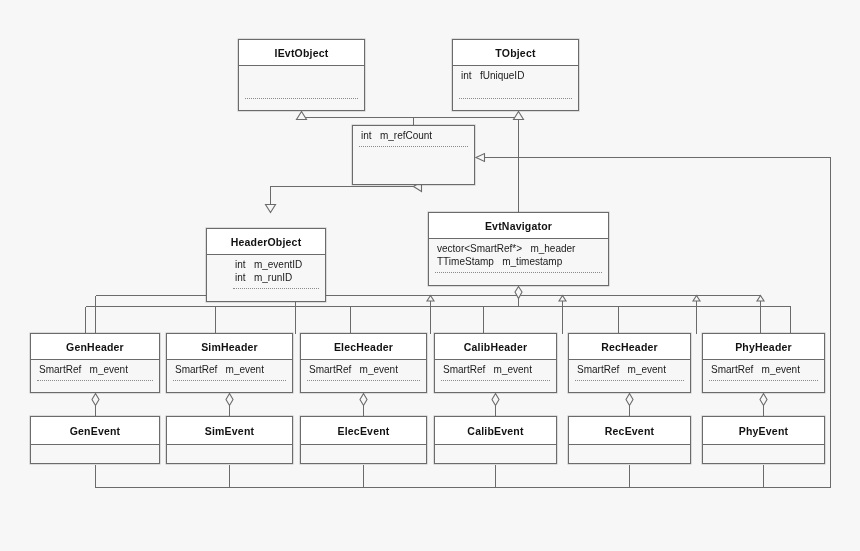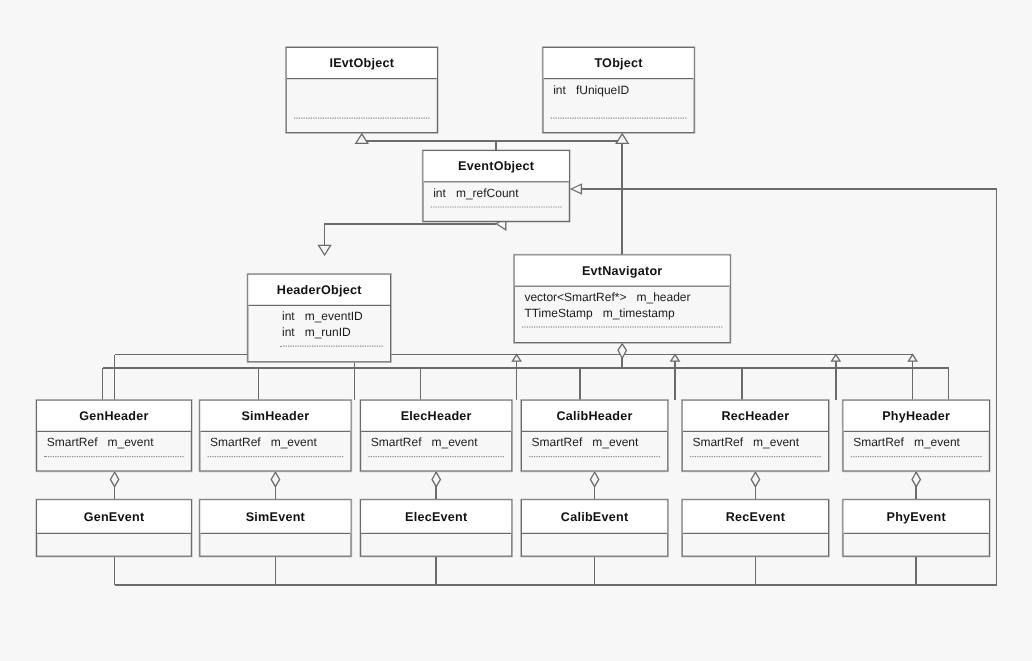--- a/index.html
+++ b/index.html
@@ -156,21 +156,20 @@
       </div>
       <div class="cls" style="left: 452px; top: 39px; width: 127px; height: 72px;">
         <div class="name">TObject</div>
         <div class="attrs" style="height: 33px;">
           <div class="row"><span class="t">int</span><span>&nbsp;&nbsp;&nbsp;</span><span class="n">fUniqueID</span></div>
           <div class="sep" style="bottom: 0px;"></div>
         </div>
         <div class="ops" style="height: 12px;"></div>
       </div>
       <div class="cls" style="left: 352px; top: 125px; width: 123px; height: 60px;">
-        <div class="name">EventObject</div>
         <div class="attrs" style="height: 21px;">
           <div class="row"><span class="t">int</span><span>&nbsp;&nbsp;&nbsp;</span><span class="n">m_refCount</span></div>
           <div class="sep" style="bottom: 0px;"></div>
         </div>
         <div class="ops" style="height: 12px;"></div>
       </div>
       <div class="cls" style="left: 206px; top: 228px; width: 120px; height: 74px;">
         <div class="name">HeaderObject</div>
         <div class="attrs" style="height: 34px; margin-left: 20px;">
           <div class="row"><span class="t">int</span><span>&nbsp;&nbsp;&nbsp;</span><span class="n">m_eventID</span></div>

